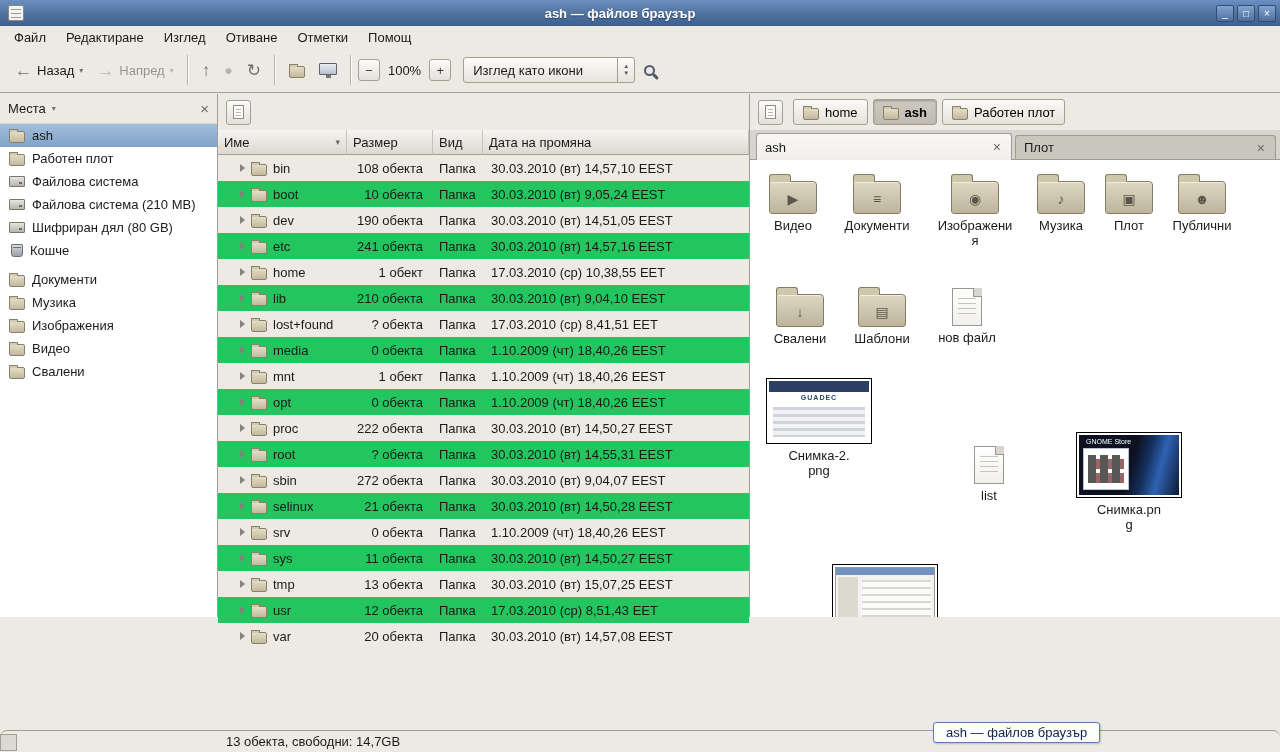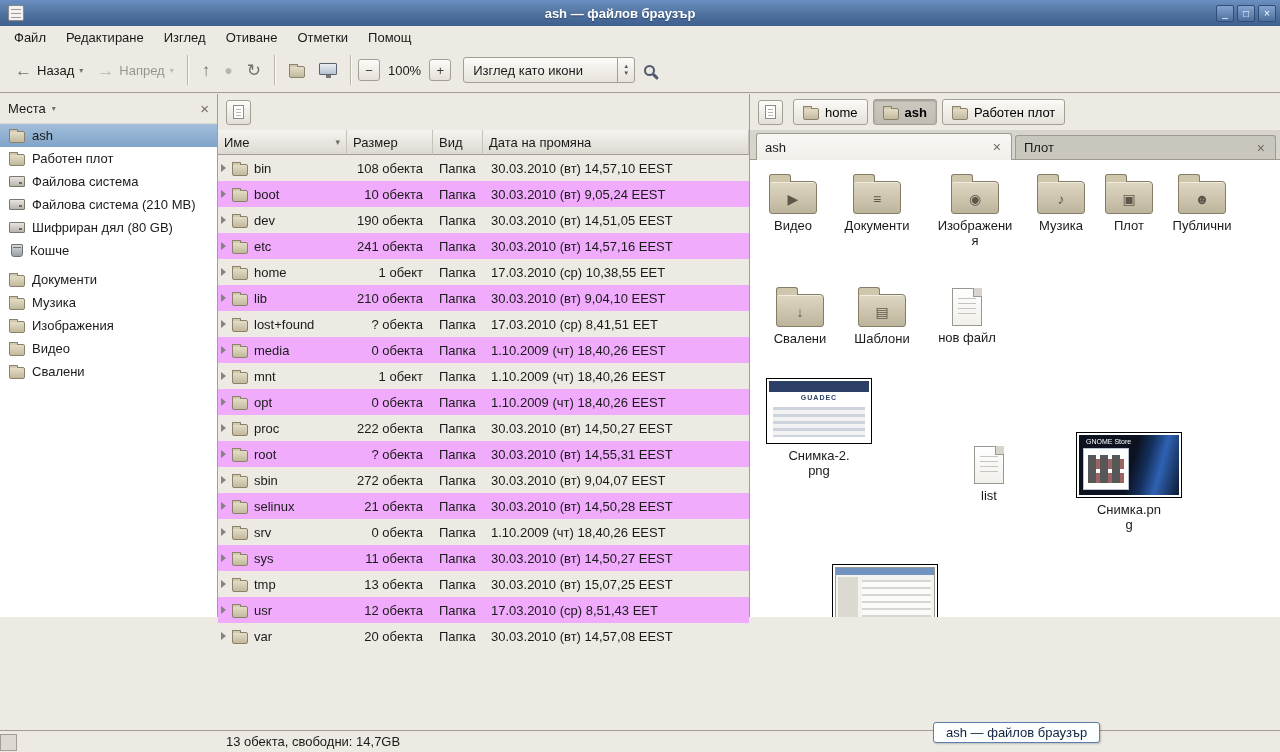--- a/index.html
+++ b/index.html
@@ -76,23 +76,23 @@
     background:linear-gradient(#fdfcfa,#e3e0d8); display:flex; align-items:center; justify-content:center; }
   .paper-mini { width:11px; height:14px; background:#fff; border:1px solid #8e8b82; position:relative; }
   .paper-mini::after { content:""; position:absolute; left:2px; right:2px; top:3px; height:8px;
     background:repeating-linear-gradient(180deg,#b9b6ae 0 1px, transparent 1px 3px); }
   .grid4 { display:grid; grid-template-columns:129px 86px 50px 1fr; }
   .hcell { display:flex; align-items:center; padding:0 6px; height:25px;
     background:linear-gradient(#f6f4f0,#dcd9d1); border-right:1px solid #c6c2b8; border-bottom:1px solid #a29e93; }
   .sort-caret { margin-left:auto; font-size:9px; color:#6f6b60; }
   .trow { height:26px; align-items:center; }
   .trow.even { background:#eceae2; }
-  .trow.odd { background:#f0abfc; }
+  .trow.odd { background:#22c55e; }
   .cell { display:flex; align-items:center; height:26px; }
-  .c-name { padding-left:0; gap:6px; }
+  .c-name { padding-left:19px; gap:6px; }
   .c-size { justify-content:flex-end; padding-right:10px; }
   .c-type { padding-left:6px; }
   .c-date { padding-left:8px; }
   .expander { width:0; height:0; border-top:4px solid transparent; border-bottom:4px solid transparent; border-left:5px solid #86837a; margin-left:3px; }
 
   
   #pathbar-buttons { display:flex; gap:5px; align-items:center; }
   .pbtn { display:inline-flex; align-items:center; gap:6px; padding:3px 9px; height:26px;
     border:1px solid #a49f93; border-radius:3px; background:linear-gradient(#fbfaf7,#e5e2da); font:inherit; }
   .pbtn.active { background:linear-gradient(#cdc9c0,#c0bcb2); font-weight:bold; box-shadow:inset 0 1px 2px rgba(0,0,0,.25); }
@@ -134,21 +134,21 @@
   .art-gnome-store .inner::after { content:""; position:absolute; left:9px; top:20px; width:36px; height:28px; opacity:.85;
     background:repeating-linear-gradient(90deg,#3a3a3a 0 8px, transparent 8px 12px), repeating-linear-gradient(0deg,#8a4a4a 0 10px, transparent 10px 14px); }
   .art-gnome-store .thumb-text { top:3px; left:7px; font-size:7px; color:#fff; }
   .art-filemanager .inner { background:#f4f3f0; border:1px solid #9a978e; }
   .art-filemanager .inner::before { content:""; position:absolute; left:0; right:0; top:0; height:7px; background:#7293bf; }
   .art-filemanager .inner::after { content:""; position:absolute; left:2px; top:9px; width:20px; bottom:2px; background:#dcd9d1; }
   .art-filemanager .detail { position:absolute; left:26px; right:3px; top:12px; height:42px;
     background:repeating-linear-gradient(180deg,#d6d6d3 0 2px,#fbfbfa 2px 7px); }
 
   
-  #statusbar { position:absolute; left:0; bottom:0; width:1280px; height:22px; background:#edeae3; border-top:1px solid #a29e93; }
+  #statusbar { position:absolute; left:0; bottom:0; width:1280px; height:22px; background:#edeae3; border-top:1px solid #a29e93;border-radius:7px; }
   .status-text { position:absolute; left:226px; top:3px; }
   #corner-chip { position:absolute; left:0; bottom:1px; width:17px; height:17px; background:#dcd9d2; border:1px solid #a29e93; }
   #tooltip { position:absolute; left:933px; top:722px; z-index:10; background:#fdfeff; border:1px solid #5a7fae;
     border-radius:3px; padding:2px 12px; color:#10233f; box-shadow:1px 1px 2px rgba(0,0,0,.2); }
 </style>
 </head>
 <body>
 
 <div id="app">
 

